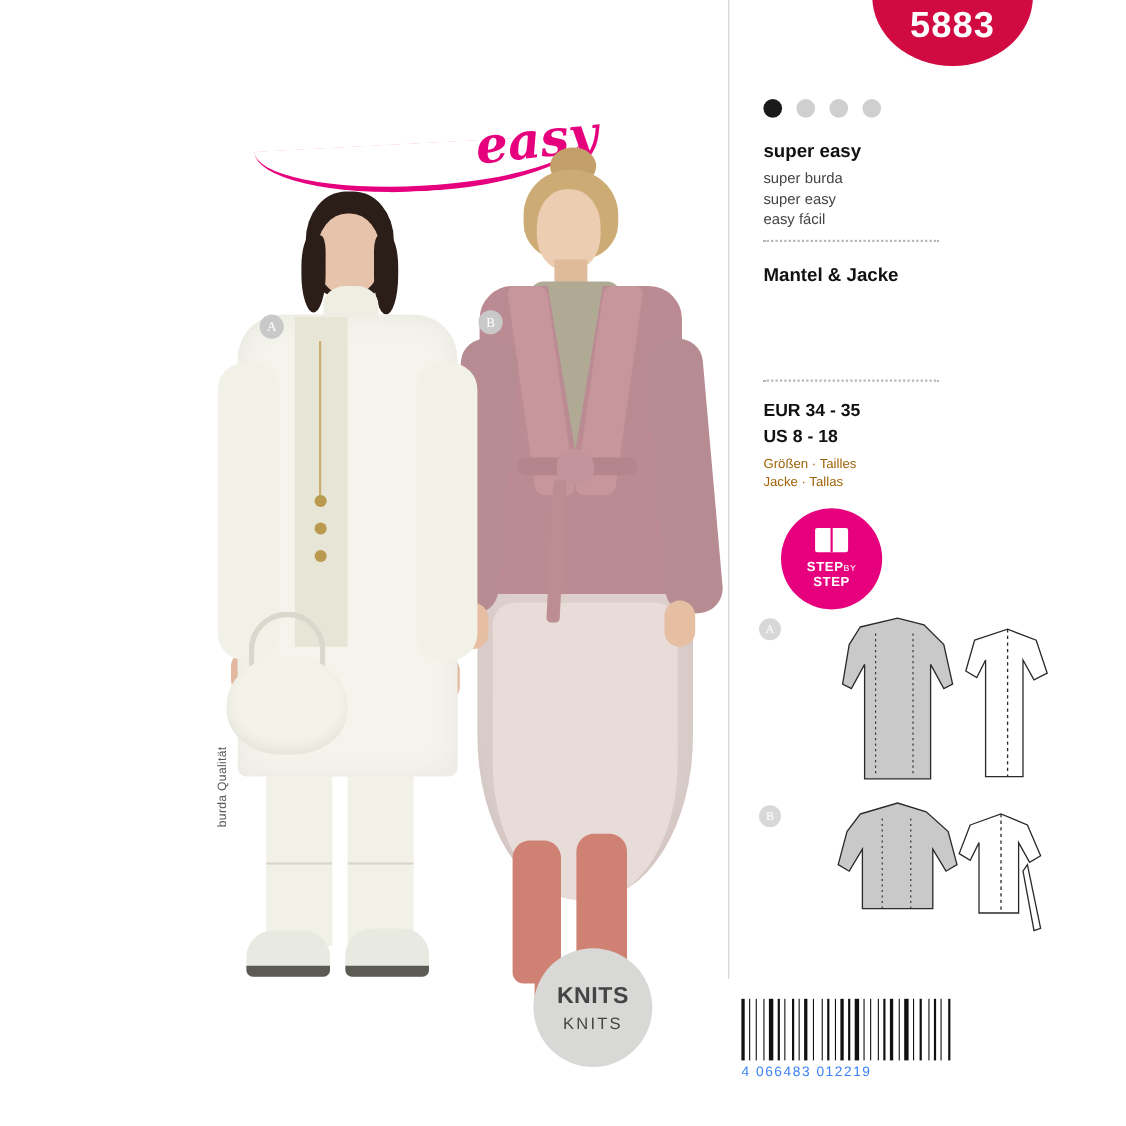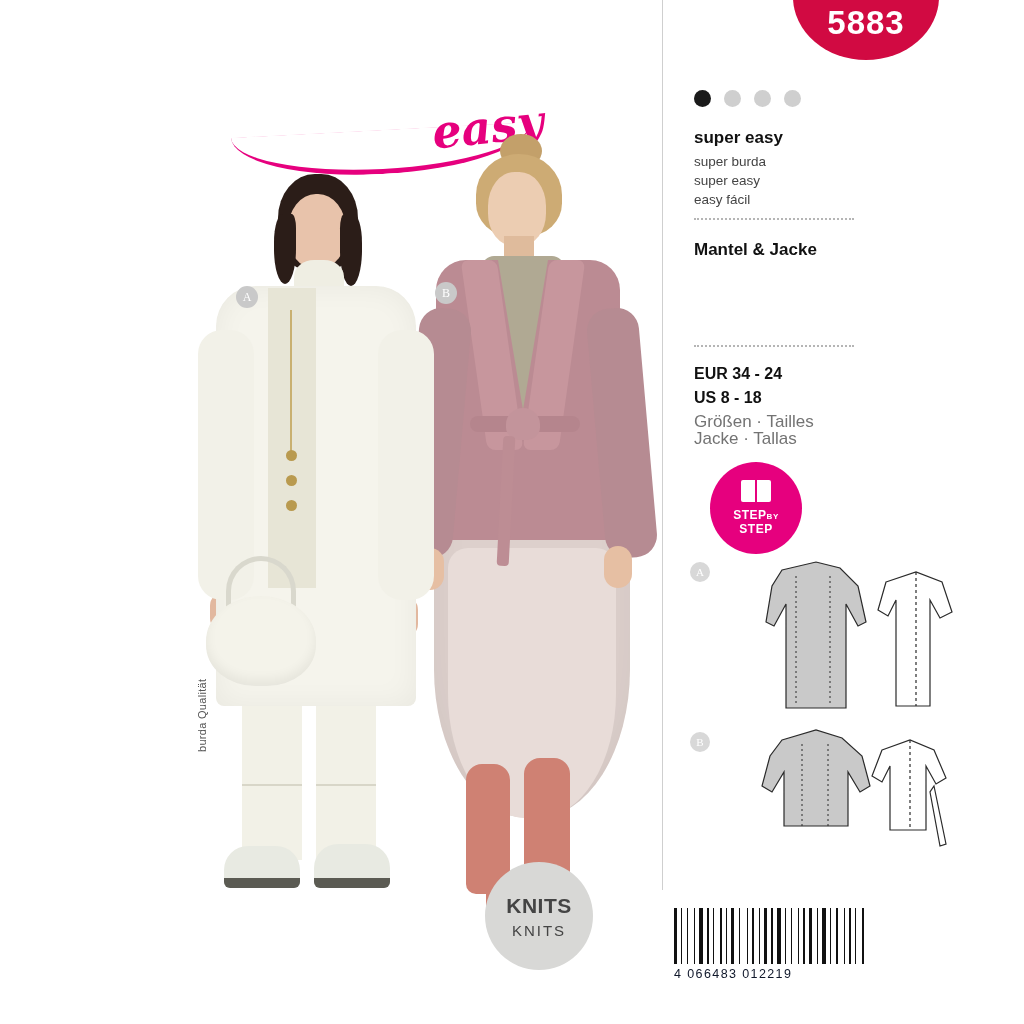--- a/index.html
+++ b/index.html
@@ -312,21 +312,21 @@
   .dots-row span {
     width: 17px; height: 17px; border-radius: 50%; background: #cfcfcf;
     display: block;
   }
   .dots-row span.on { background: #1a1a1a; }
 
   .blk { position: absolute; left: 32px; color: #222; }
   .t-bold { font-size: 17px; font-weight: bold; color: #111; }
   .t-sub { font-size: 13.5px; color: #444; line-height: 19px; }
   .t-size { font-size: 16px; font-weight: bold; color: #111; line-height: 23px; }
-  .t-small { font-size: 17px; color: #737373; line-height: 17px; }
+  .t-small { font-size: 12px; color: #a16207; line-height: 17px; }
 
   .dotted {
     position: absolute; left: 32px; width: 160px;
     border-top: 2px dotted #b5b5b5;
   }
 
   
   .sbs {
     position: absolute; left: 48px; top: 462px;
     width: 92px; height: 92px; border-radius: 50%;
@@ -338,21 +338,21 @@
   .sbs .book {
     width: 30px; height: 22px; background: #fff;
     border-radius: 2px; position: relative; margin-bottom: 6px;
   }
   .sbs .book:before {
     content: ""; position: absolute; left: 14px; top: 0; width: 2px; height: 22px;
     background: #e6007e;
   }
   .sbs .s1 { font-size: 12px; font-weight: bold; letter-spacing: .5px; }
   .sbs .s2 { font-size: 12px; font-weight: bold; letter-spacing: .5px; }
-  .sbs .by { font-size: 8px; font-weight: bold; }
+  .sbs .by { font-size: 8px; font-weight: normal; }
 
   
   .tech { position: absolute; left: 28px; width: 310px; }
   .tech .tmark {
     position: absolute; left: 0; top: 6px;
     width: 20px; height: 20px; border-radius: 50%;
     background: #d8d8d8; color: #fff; font-size: 11px;
     line-height: 20px; text-align: center;
     font-family: "Liberation Serif", serif;
   }
@@ -363,21 +363,21 @@
   .barcode-wrap {
     position: absolute; left: 12px; top: 908px; width: 210px;
   }
   .barcode {
     display: flex; align-items: flex-end; height: 56px; gap: 0;
   }
   .barcode i {
     display: block; background: #111; height: 56px; margin-right: 1.5px;
   }
   .barcode-num {
-    font-size: 12.5px; letter-spacing: 1.4px; margin-top: 3px; color: #0f172a;
+    font-size: 12.5px; letter-spacing: 1.4px; margin-top: 3px; color: #3b82f6;
     font-family: "Liberation Sans", sans-serif;
   }
 </style>
 </head>
 <body>
 
 <div class="page">
 
   <div class="photo-area">
 
@@ -469,21 +469,21 @@
       <div>super easy</div>
       <div>easy fácil</div>
     </div>
 
     <div class="dotted" style="top:218px"></div>
 
     <div class="blk t-bold" style="top:240px">Mantel &amp; Jacke</div>
 
     <div class="dotted" style="top:345px"></div>
 
-    <div class="blk t-size" style="top:362px">EUR 34 - 24</div>
+    <div class="blk t-size" style="top:362px">EUR 34 - 35</div>
     <div class="blk t-size" style="top:386px">US 8 - 18</div>
     <div class="blk t-small" style="top:413px">
       <div>Größen · Tailles</div>
       <div>Jacke · Tallas</div>
     </div>
 
     <div class="sbs">
       <div class="book"></div>
       <div class="s1">
         <span>STEP</span><span class="by">BY</span>

